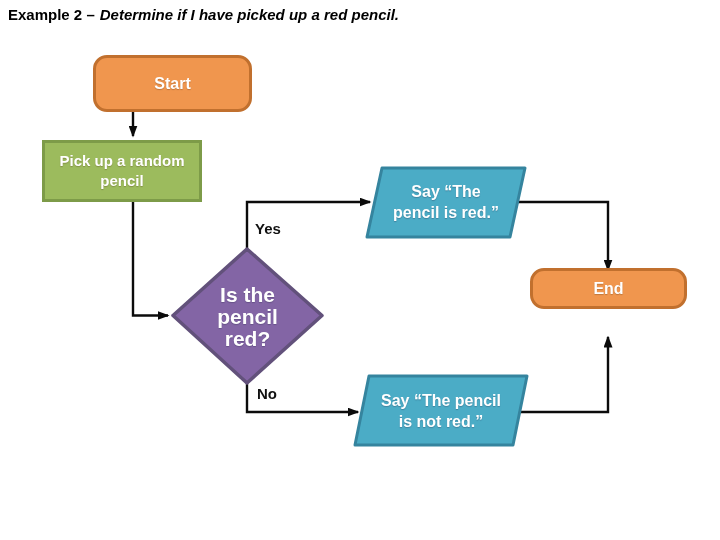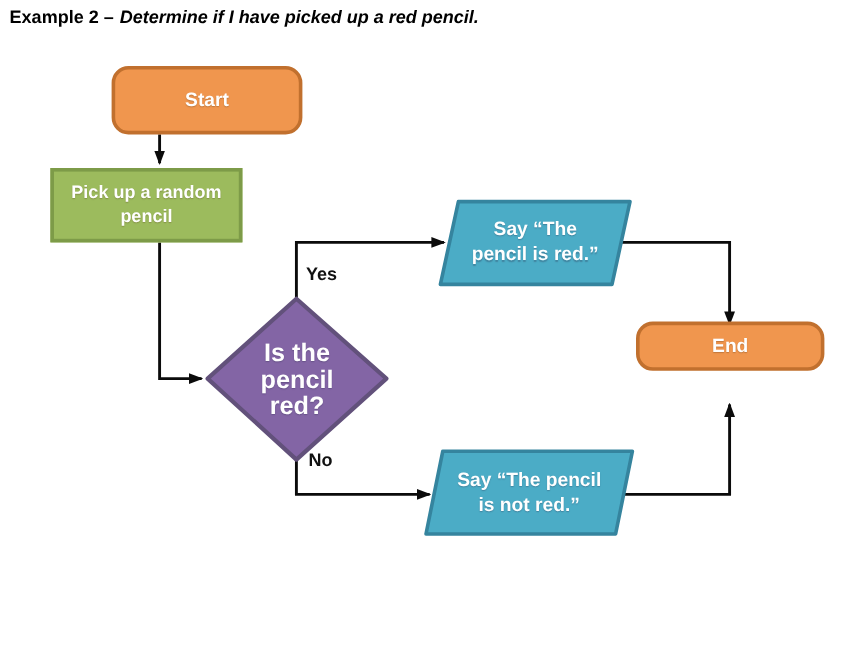--- a/index.html
+++ b/index.html
@@ -97,21 +97,21 @@
     font-size: 16px; line-height: 21px;
   }
   .branch-label {
     position: absolute;
     color: var(--branch_text, #111);
     font-size: 15px;
     font-weight: 700;
     z-index: 3;
   }
   .branch-yes { left: 255px; top: 220px; }
-  .branch-no  { left: 257px; top: 375px; }
+  .branch-no  { left: 257px; top: 385px; }
 </style>
 </head>
 <body>
 
 <div class="slide">
 
   <div class="slide-title">
     <span class="title-prefix">Example 2 –</span><span class="title-emphasis">Determine if I have picked up a red pencil.</span>
   </div>
 

